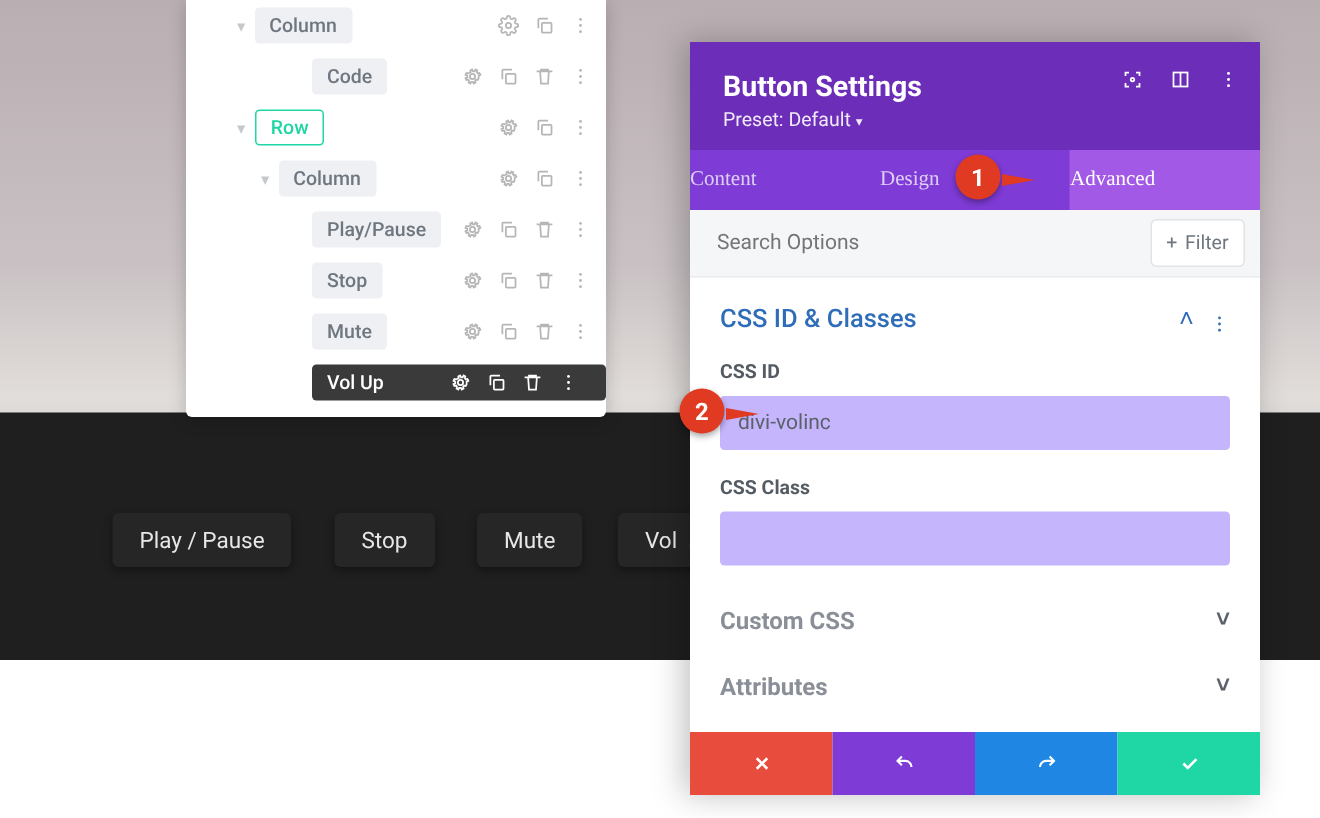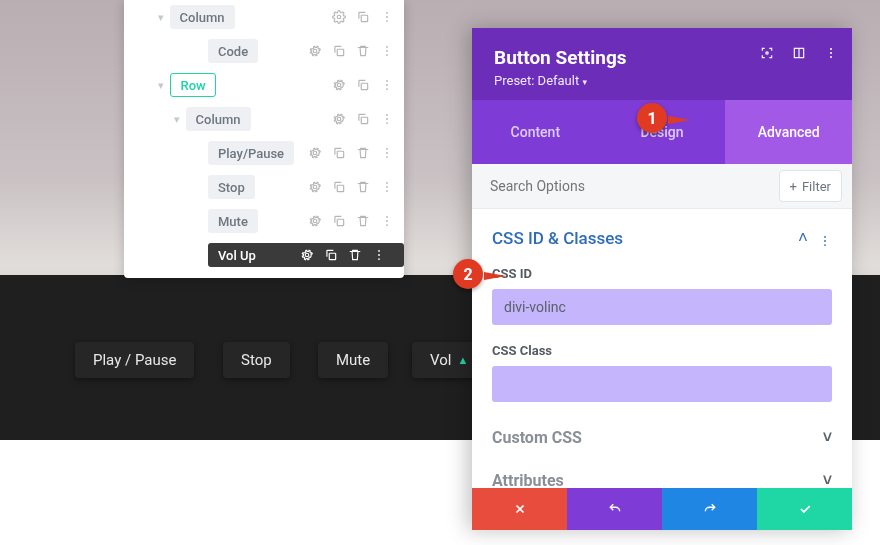--- a/index.html
+++ b/index.html
@@ -22,28 +22,28 @@
   .chev { color: #c6c9cc; padding: 0 6px 0 4px; font-size: 11px; }
 
   
   .ic { width: 14px; height: 14px; display: inline-block; }
   .ic svg { width:100%; height:100%; display:block; }
 
   
   .darkbtn { position: absolute; top: 342px; background: #262626; color: #e7e7e7; border-radius: 4px; height: 36px; display:flex; align-items:center; padding:0 18px; font-size:15px; box-shadow: 0 2px 6px rgba(0,0,0,.4); }
 
   
-  .panel { position: absolute; left: 472px; top: 28px; width: 380px; height: 502px; background: #fff; box-shadow: -4px 0 20px rgba(0,0,0,.25); }
+  .panel { position: absolute; left: 460px; top: 28px; width: 380px; height: 502px; background: #fff; box-shadow: -4px 0 20px rgba(0,0,0,.25); }
   .phead { background: #6c2eb9; color: #fff; padding: 18px 22px 12px; position: relative; }
   .ptitle { font-size: 19px; font-weight: 700; }
   .ppreset { font-size: 13px; opacity: .9; margin-top: 4px; }
   .phead-icons { position:absolute; right: 14px; top: 18px; display:flex; gap: 18px; align-items:center; color:#fff; }
 
   .ptabs { display:flex; background:#7e3bd6; }
-  .ptab  { flex:1; text-align:center; color: rgba(255,255,255,.75); font-size:14px; padding:24px 0; font-weight:500; }
+  .ptab  { flex:1; color: rgba(255,255,255,.75); font-size:14px; padding:12px 0; font-weight:500;font-family:Liberation Serif, serif; }
   .ptab.active { background:#a259e6; color:#fff; }
 
   .psearch { display:flex; align-items:center; background:#f5f6f8; border-bottom:1px solid #e9ebee; }
   .psearch input { flex:1; border:0; background:transparent; padding:14px 18px; font-size:14px; color:#8a8f97; outline:none; }
   .filterbtn { background:#fff; border:1px solid #e1e3e7; border-radius:4px; height:32px; display:flex; align-items:center; gap:5px; padding:0 10px; margin-right:10px; color:#6e7680; font-size:13px; }
 
   .psec { padding: 18px 20px 10px; }
   .psec-h { display:flex; align-items:flex-end; color:#2f6db9; font-size:17px; font-weight:500; }
   .psec-h .grow { flex:1; }
   .psec-h .chev2 { color:#2f6db9; }

